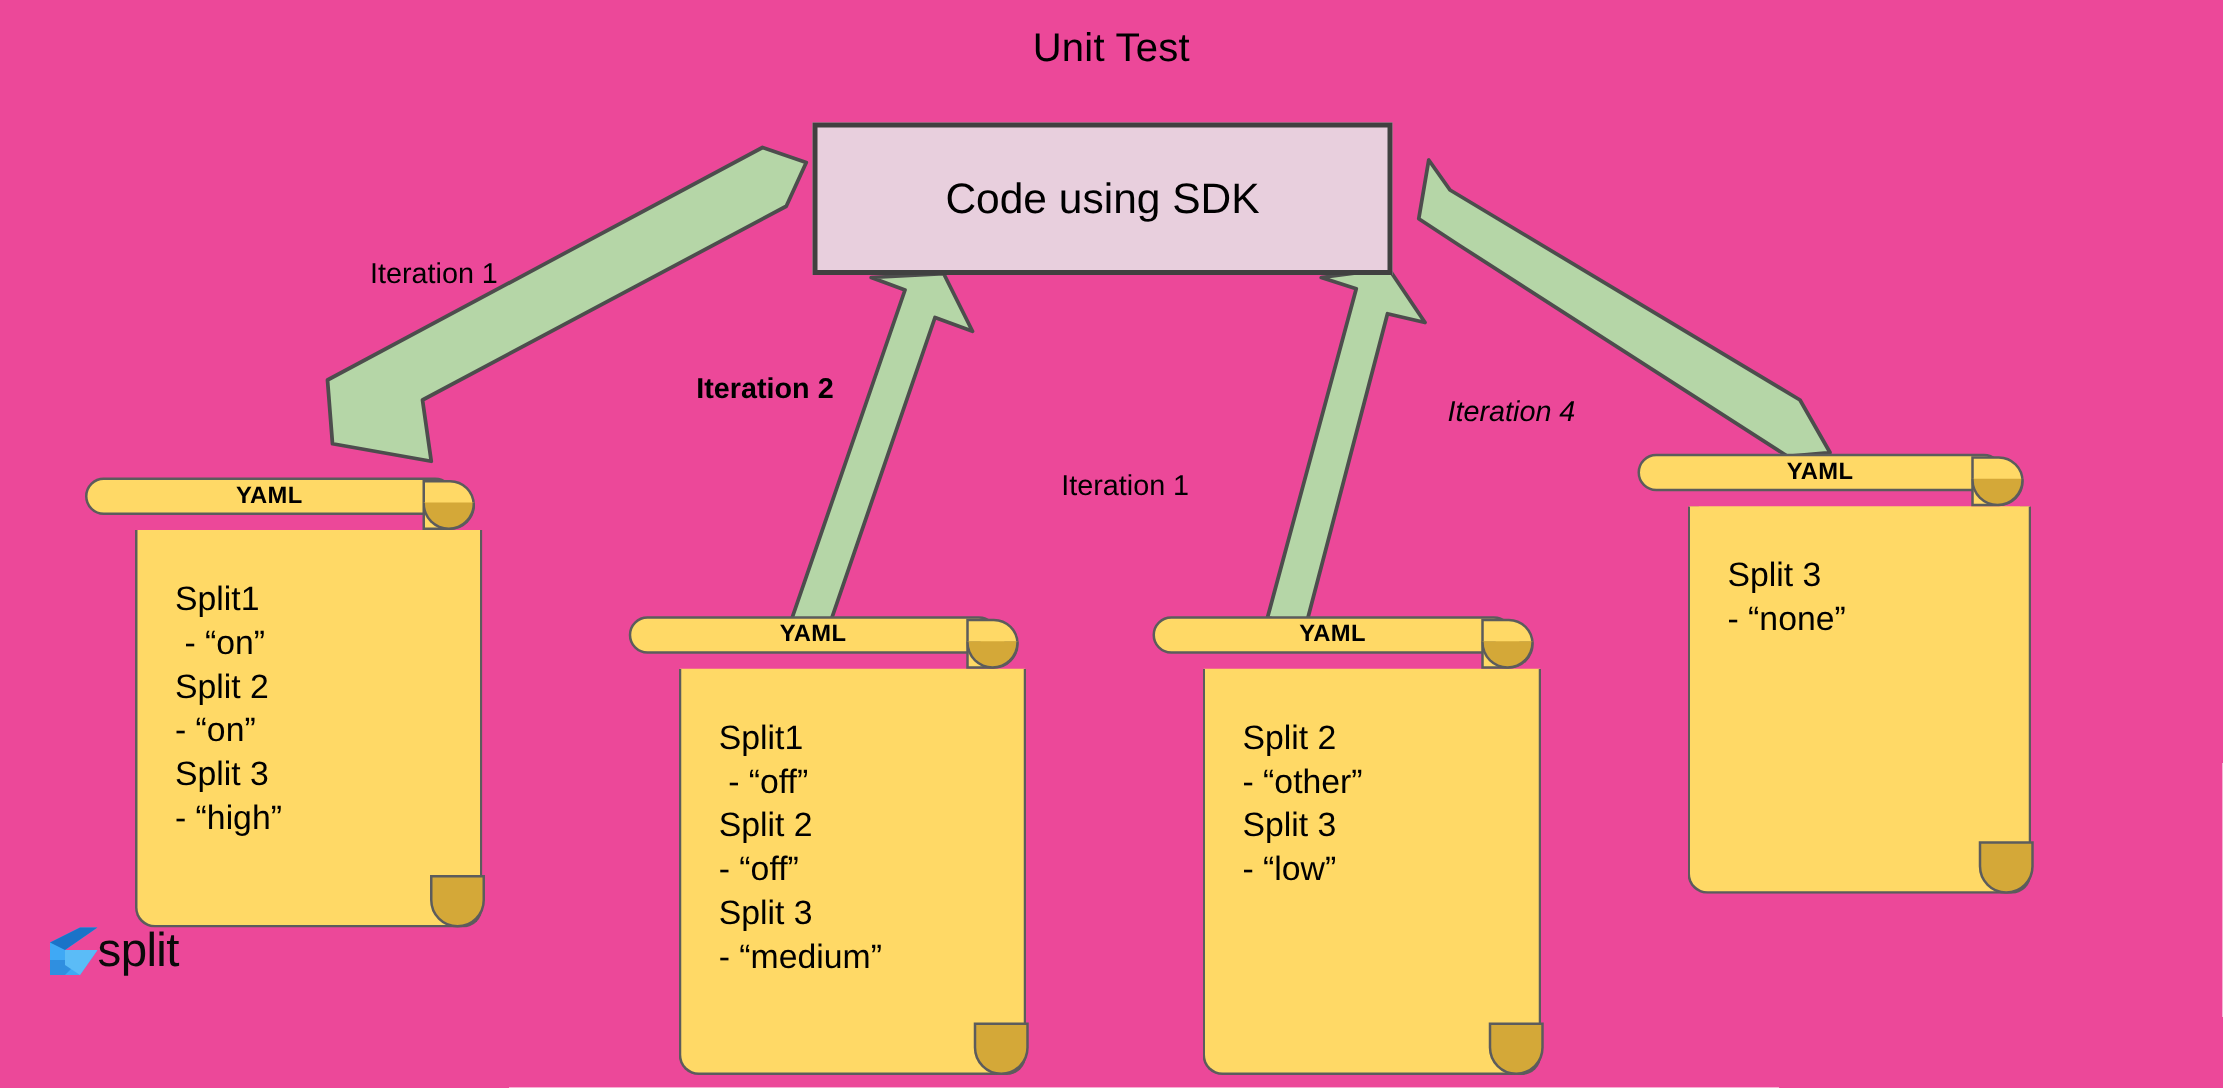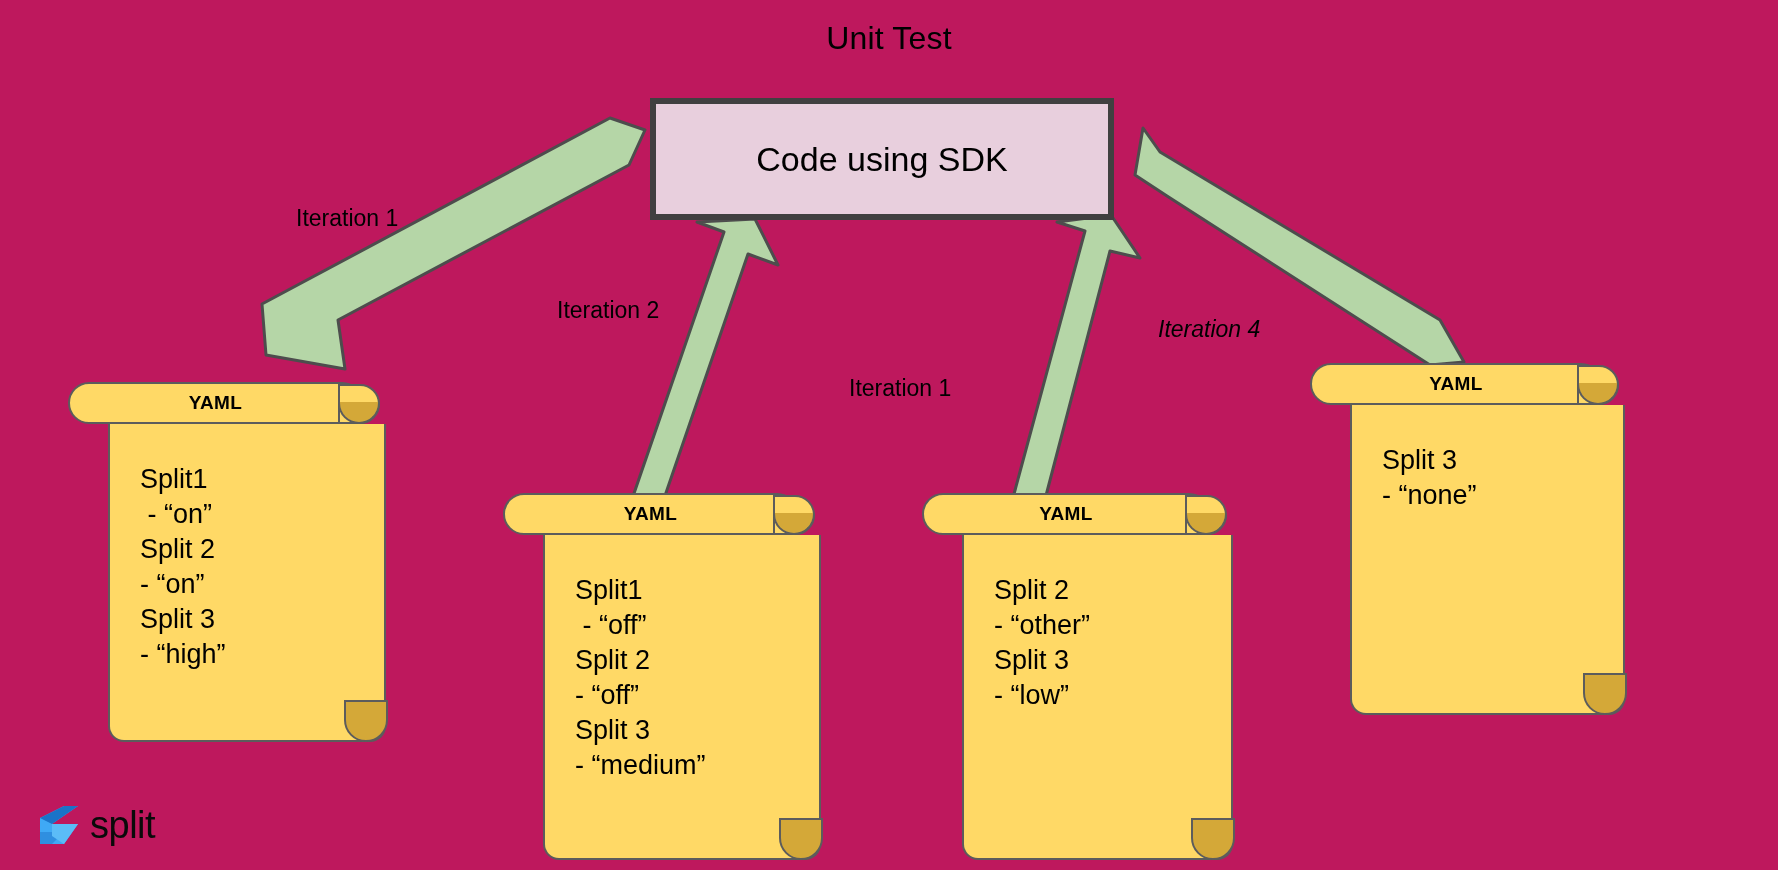--- a/index.html
+++ b/index.html
@@ -8,21 +8,21 @@
     background: #ffffff;
   }
   body {
     font-family: "Liberation Sans", sans-serif;
     -webkit-font-smoothing: antialiased;
   }
   #stage {
     position: relative;
     width: 1778px;
     height: 870px;
-    background: #be185d;
+    background: #ec4899;
     overflow: hidden;
   }
   #arrow-layer {
     position: absolute;
     left: 0;
     top: 0;
     width: 1778px;
     height: 870px;
     pointer-events: none;
   }
@@ -40,21 +40,21 @@
   }
 
   
   .process-box {
     position: absolute;
     left: 650px;
     top: 98px;
     width: 464px;
     height: 122px;
     background: #e8cfdd;
-    border: 6px solid #404040;
+    border: 4px solid #404040;
     box-sizing: border-box;
     display: flex;
     align-items: center;
     justify-content: center;
   }
   .process-box-label {
     font-size: 34px;
     color: #000000;
   }
 
@@ -67,21 +67,21 @@
   }
 
   
   .yaml-doc {
     position: absolute;
   }
   .yaml-header {
     position: absolute;
     left: 0;
     top: 0;
-    height: 42px;
+    height: 30px;
     background: #ffd966;
     border: 2px solid #5c5c5c;
     border-radius: 22px;
     box-sizing: border-box;
     display: flex;
     align-items: center;
     justify-content: center;
     z-index: 3;
   }
   .yaml-header-label {
@@ -141,24 +141,24 @@
     font-size: 27px;
     line-height: 35px;
     color: #000000;
     white-space: pre;
   }
 
   
   .brand-logo {
     position: absolute;
     left: 38px;
-    top: 804px;
+    top: 740px;
     display: flex;
     align-items: center;
-    gap: 12px;
+    gap: 0;
   }
   .brand-mark {
     width: 40px;
     height: 42px;
     display: block;
   }
   .brand-word {
     font-size: 38px;
     color: #0a0a0a;
     letter-spacing: -0.5px;
@@ -181,21 +181,21 @@
     <polygon points="1041,502 1014,494 1085,231 1057,222 1111,215 1140,258 1110,251 1043,507" fill="#b5d6a7" stroke="#4d4d4d" stroke-width="3" stroke-linejoin="round"></polygon>
 
     <polygon points="1464,362 1440,320 1160,152 1143,128 1135,175 1167,196 1430,365" fill="#b5d6a7" stroke="#4d4d4d" stroke-width="3" stroke-linejoin="round"></polygon>
   </svg>
 
   <div class="process-box">
     <span class="process-box-label">Code using SDK</span>
   </div>
 
   <div class="edge-label" style="left:296px; top:205px;text-align:right;">Iteration 1</div>
-  <div class="edge-label" style="left:557px; top:297px;">Iteration 2</div>
+  <div class="edge-label" style="left:557px; top:297px;font-weight:bold;">Iteration 2</div>
   <div class="edge-label" style="left:849px; top:375px;">Iteration 1</div>
   <div class="edge-label" style="left:1158px; top:316px;font-style:italic;">Iteration 4</div>
 
   <div class="yaml-doc" style="left:68px; top:382px; width:330px; height:370px;">
     <div class="yaml-header" style="width:295px;">
       <span class="yaml-header-label">YAML</span>
     </div>
     <div class="yaml-curl-top" style="left:270px;"></div>
     <div class="yaml-curl-top-inner" style="left:270px;"></div>
     <div class="yaml-body yaml-body-rounded" style="left:40px; top:42px; width:278px; height:318px;"></div>

